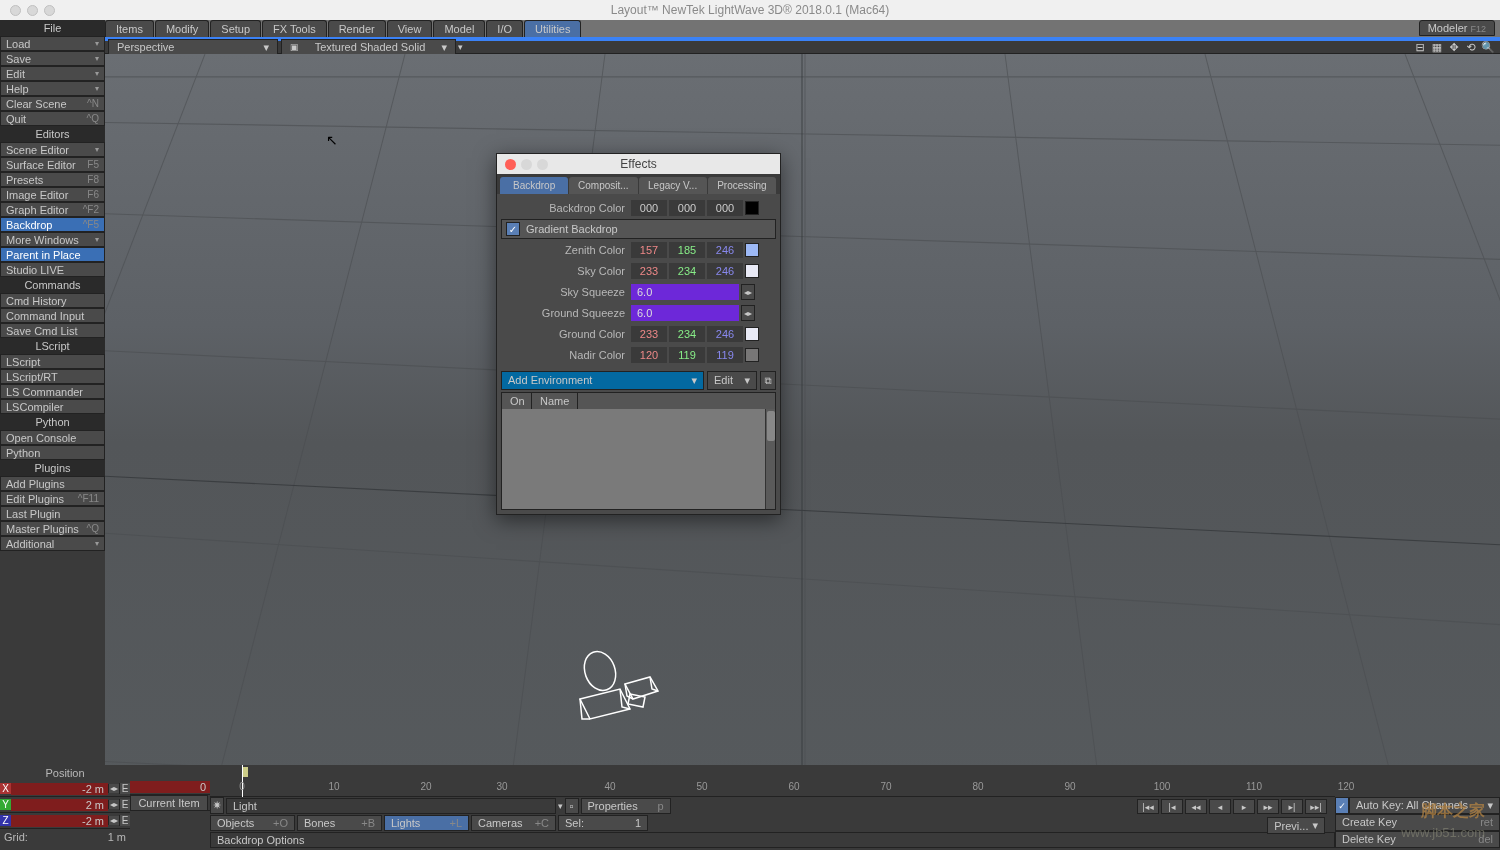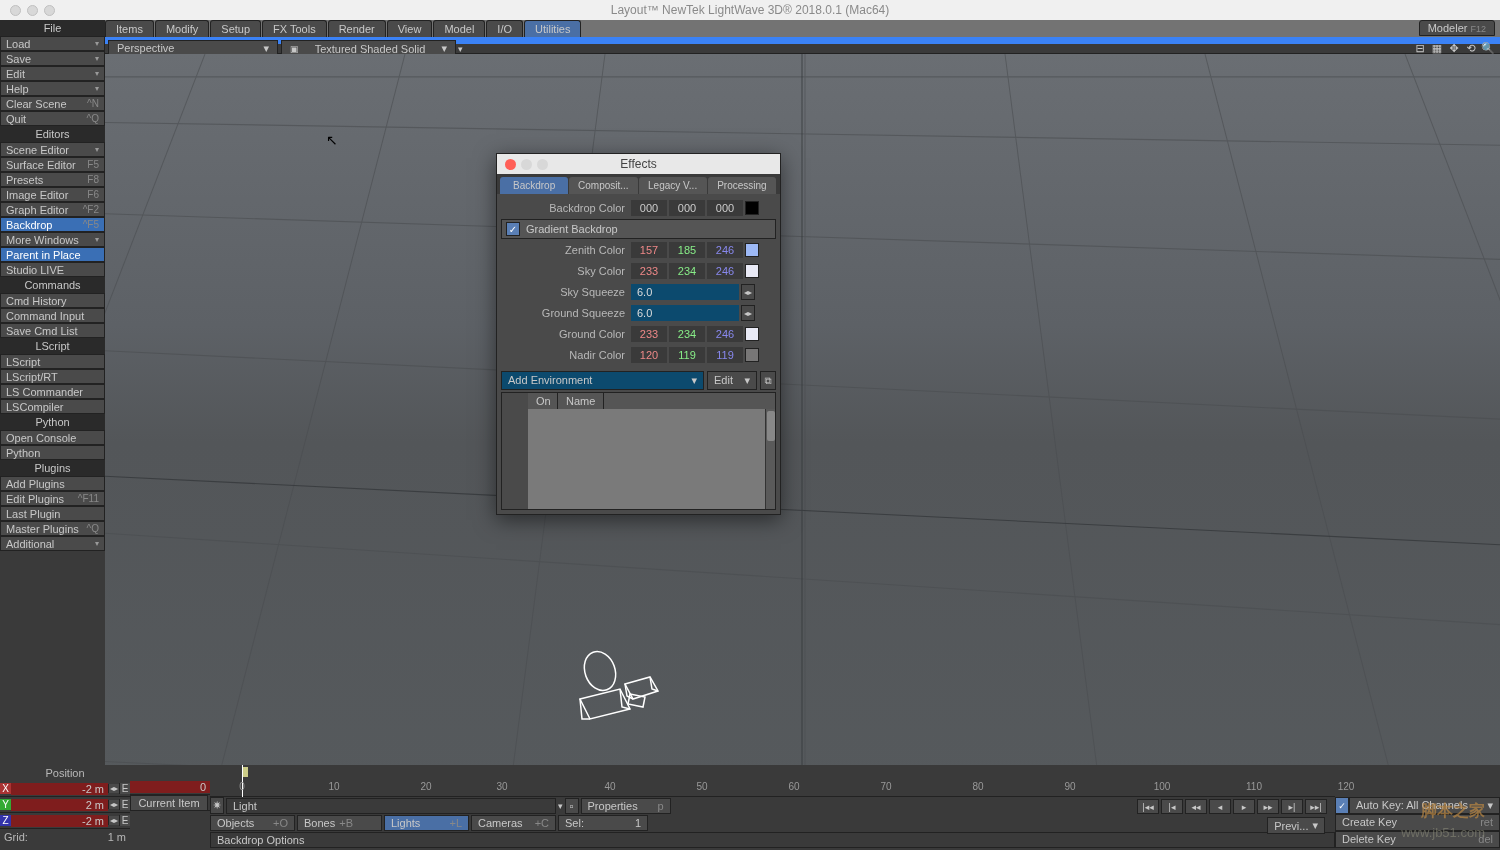--- a/index.html
+++ b/index.html
@@ -14,21 +14,21 @@
 .sbtn { background:#4a4a4a; border:1px solid #222; padding:1px 5px; font-size:11px; color:#c8c8c8; display:flex; justify-content:space-between; align-items:center; height:15px; cursor:pointer; }
 .sbtn.sel { background:#3a6fb5; color:#fff; }
 .sbtn .hk { color:#888; font-size:10px; }
 .sbtn .dd { font-size:8px; color:#999; }
 .main { flex:1; display:flex; flex-direction:column; position:relative; }
 .menubar { height:17px; background:#737373; display:flex; }
 .mtab { padding:2px 10px; background:#4a4a4a; border-radius:3px 3px 0 0; margin-right:1px; color:#c8c8c8; font-size:11px; cursor:pointer; border:1px solid #222; border-bottom:none; }
 .mtab.active { background:#4a6fa5; }
 .rightbtn { position:absolute; right:5px; top:0; display:flex; align-items:center; gap:2px; }
 .rightbtn .rb { padding:1px 8px; background:#4a4a4a; border:1px solid #222; border-radius:3px 3px 0 0; font-size:11px; }
-.vpbar { height:17px; background:#3a3a3a; display:flex; align-items:center; border-top:7px solid #3b82f6; border-bottom:1px solid #222; }
+.vpbar { height:17px; background:#3a3a3a; display:flex; align-items:center; border-top:4px solid #3b82f6; border-bottom:1px solid #222; }
 .vpsel { background:#4a4a4a; border:1px solid #222; padding:1px 8px; width:170px; display:flex; justify-content:space-between; font-size:11px; margin-left:3px; }
 .vpsel2 { background:#4a4a4a; border:1px solid #222; padding:1px 8px; width:175px; display:flex; justify-content:space-between; font-size:11px; margin-left:3px; align-items:center; }
 .vpicons { position:absolute; right:5px; display:flex; gap:3px; }
 .vpicon { width:14px; height:14px; display:flex; align-items:center; justify-content:center; color:#c8c8c8; font-size:11px; cursor:pointer; }
 .viewport { flex:1; background:linear-gradient(180deg,#6a6e73 0%,#5d6166 35%,#535659 50%,#565a5d 100%); position:relative; overflow:hidden; }
 .grid-svg { position:absolute; inset:0; width:100%; height:100%; }
 .obj-svg { position:absolute; left:465px; top:595px; }
 .cursor { position:absolute; left:221px; top:78px; color:#000; font-size:14px; pointer-events:none; }
 .effects { position:absolute; left:391px; top:99px; width:285px; background:#4a4a4a; border:1px solid #222; box-shadow:0 5px 20px rgba(0,0,0,0.5); z-index:10; }
 .ehead { height:20px; background:#e8e8e8; display:flex; align-items:center; position:relative; }
@@ -41,27 +41,27 @@
 .etab.active { background:#4a6fa5; }
 .ebody { padding:4px; }
 .erow { display:flex; align-items:center; height:20px; margin-bottom:1px; }
 .elbl { width:130px; text-align:right; padding-right:6px; font-size:11px; color:#b8b8b8; }
 .ecvals { display:flex; gap:2px; }
 .ecval { width:36px; text-align:center; padding:2px 0; background:#3a3a3a; font-size:11px; }
 .ecval.r { color:#e88; } .ecval.g { color:#8e8; } .ecval.b { color:#88e; } .ecval.w { color:#ccc; }
 .eswatch { width:14px; height:14px; margin-left:2px; border:1px solid #222; }
 .echk { width:14px; height:14px; background:#5a7fb5; border:1px solid #222; display:flex; align-items:center; justify-content:center; color:#fff; font-size:10px; margin-left:4px; }
 .echklbl { margin-left:6px; font-size:11px; }
-.enum { width:108px; background:#0c4a6e; padding:2px 6px; font-size:11px; color:#ddd; }
+.enum { width:108px; background:#6d28d9; padding:2px 6px; font-size:11px; color:#ddd; }
 .espin { width:14px; height:16px; background:#4a4a4a; border:1px solid #222; display:flex; align-items:center; justify-content:center; font-size:8px; margin-left:2px; }
 .envbar { display:flex; gap:3px; margin-top:6px; }
-.envdd { flex:1; background:#0c4a6e; border:1px solid #222; padding:2px 6px; font-size:11px; display:flex; justify-content:space-between; }
+.envdd { flex:1; background:#0369a1; border:1px solid #222; padding:2px 6px; font-size:11px; display:flex; justify-content:space-between; }
 .envedit { width:50px; background:#4a4a4a; border:1px solid #222; padding:2px 6px; font-size:11px; display:flex; justify-content:space-between; }
 .envcopy { width:16px; background:#4a4a4a; border:1px solid #222; display:flex; align-items:center; justify-content:center; font-size:10px; }
-.envlist { margin-top:2px; border:1px solid #222;padding-left:26px; }
+.envlist { margin-top:2px; border:1px solid #222; }
 .envhead { display:flex; background:#555; }
 .envcol { padding:2px 8px; font-size:11px; border-right:1px solid #222; }
 .envarea { height:100px; background:#7a7a7a; position:relative; }
 .envscroll { position:absolute; right:0; top:0; width:10px; height:100%; background:#5a5a5a; border-left:1px solid #333; }
 .envthumb { width:8px; height:30px; background:#888; margin:2px auto; border-radius:2px; }
 .statusbar { position:absolute; bottom:0; left:0; width:1500px; height:85px; background:#3a3a3a; display:flex; }
 .coords { width:130px; }
 .crow { display:flex; align-items:center; height:16px; border-bottom:1px solid #222; }
 .caxis { width:11px; text-align:center; color:#fff; font-size:10px; }
 .caxis.x { background:#a33; } .caxis.y { background:#3a3; } .caxis.z { background:#33a; }
@@ -450,21 +450,21 @@
       <div class="tbtn" style="flex:0 0 90px;justify-content:space-between">
           <span>Properties</span>
           <span style="color:#888">p</span>
         </div>
     </div>
     <div class="trow" id="modes">
         <div class="tbtn" style="flex: 0 0 85px; justify-content: space-between;">
           <span>Objects</span>
           <span style="color:#888">+O</span>
         </div>
-        <div class="tbtn" style="flex: 0 0 85px; ">
+        <div class="tbtn" style="flex: 0 0 85px; justify-content: space-between;">
           <span>Bones</span>
           <span style="color:#888">+B</span>
         </div>
         <div class="tbtn lit" style="flex: 0 0 85px; justify-content: space-between;">
           <span>Lights</span>
           <span style="color:#888">+L</span>
         </div>
         <div class="tbtn" style="flex: 0 0 85px; justify-content: space-between;">
           <span>Cameras</span>
           <span style="color:#888">+C</span>

